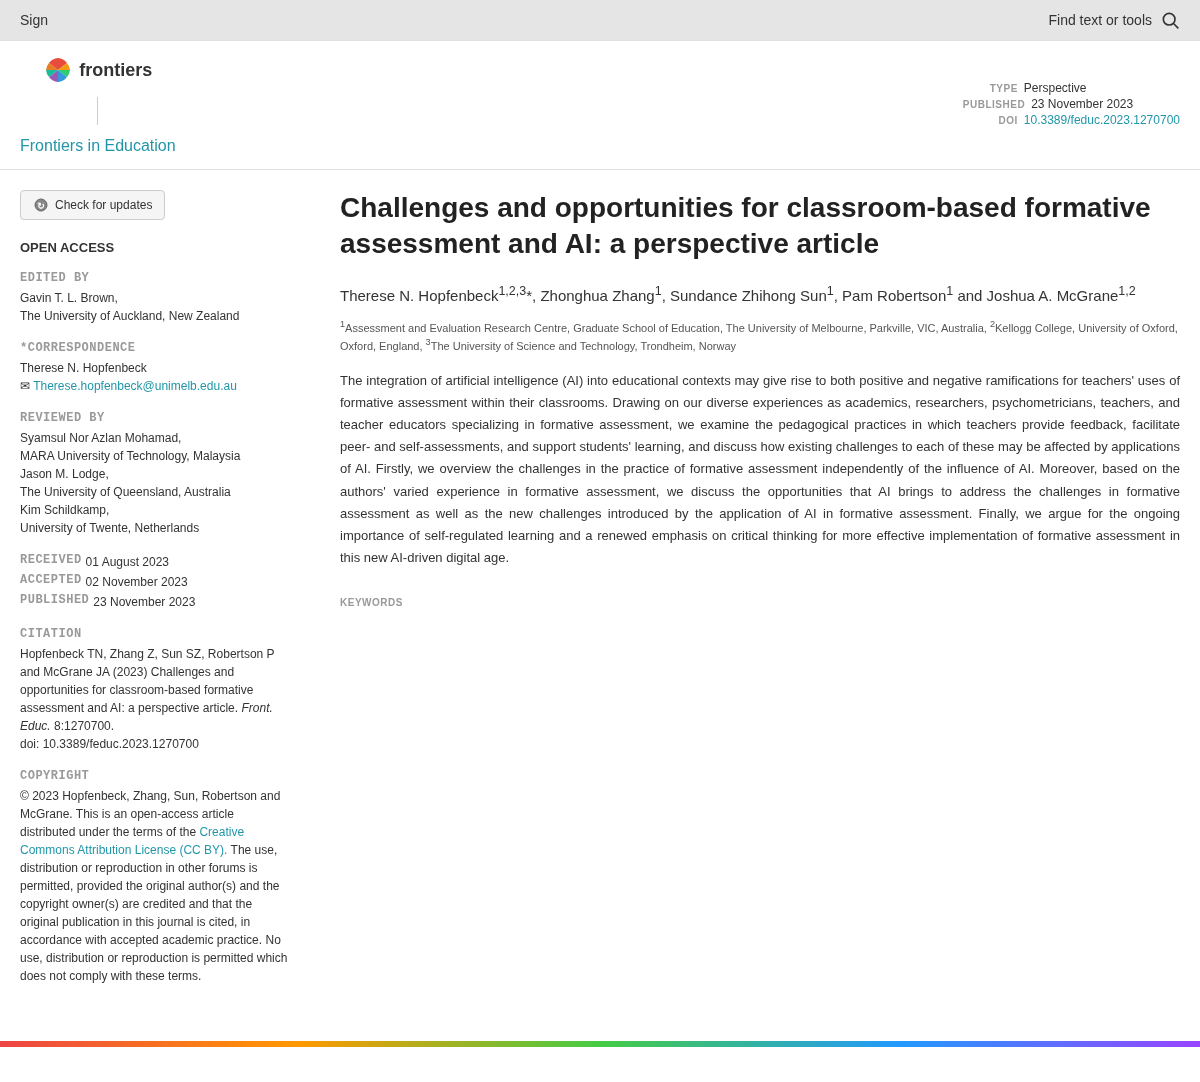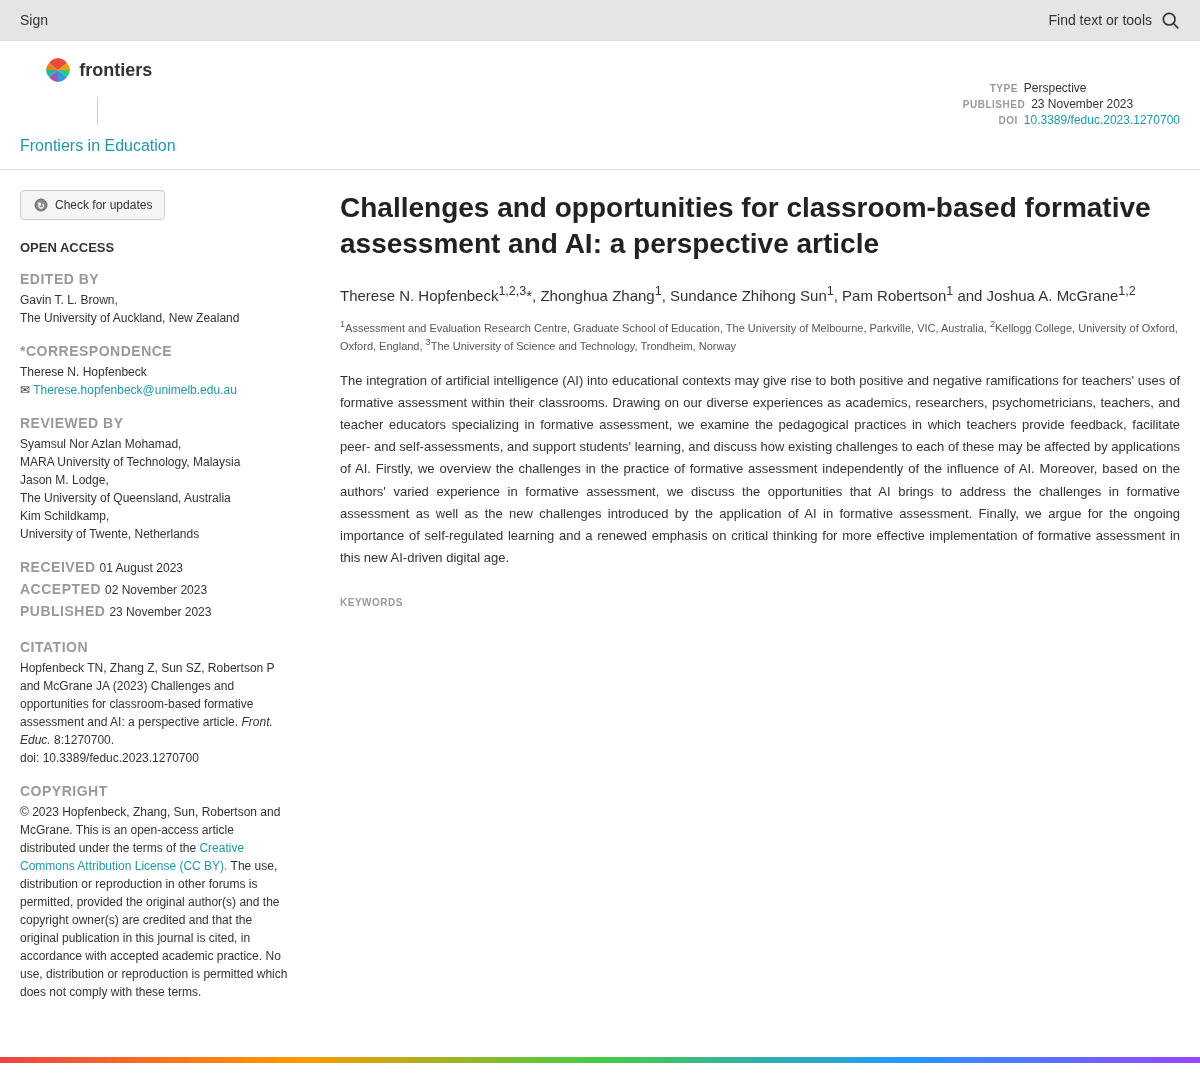--- a/index.html
+++ b/index.html
@@ -111,26 +111,27 @@
       padding: 6px 12px;
       background: #f5f5f5;
       cursor: pointer;
       font-size: 12px;
       color: #333;
       margin-bottom: 20px;
     }
 
     .sidebar-section { margin-bottom: 16px; }
     .sidebar-label {
-      font-size: 14px;
+      font-size: 12px;
       font-weight: bold;
       color: #999;
       text-transform: uppercase;
       letter-spacing: 0.5px;
       margin-bottom: 4px;
+      font-family: Liberation Mono, monospace;
     }
     .sidebar-value { font-size: 12px; color: #333; line-height: 1.5; }
     .open-access-badge {
       font-size: 13px;
       font-weight: bold;
       color: #333;
       margin-bottom: 16px;
     }
 
     .email-link { color: #2196a8; text-decoration: none; }

